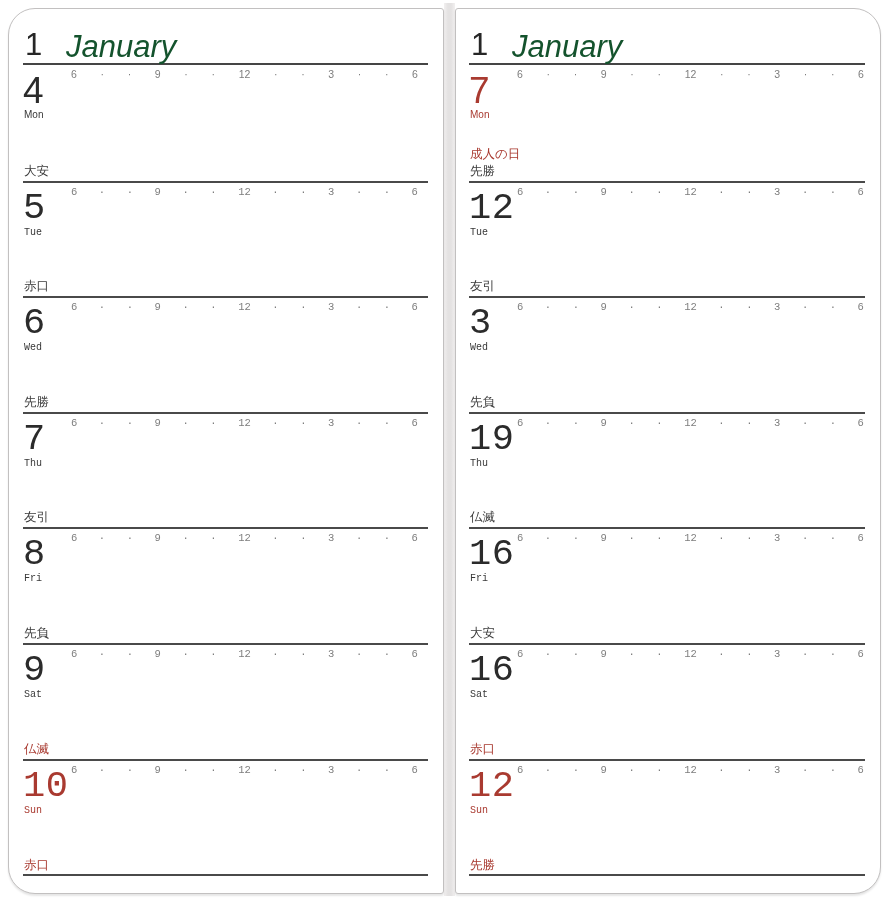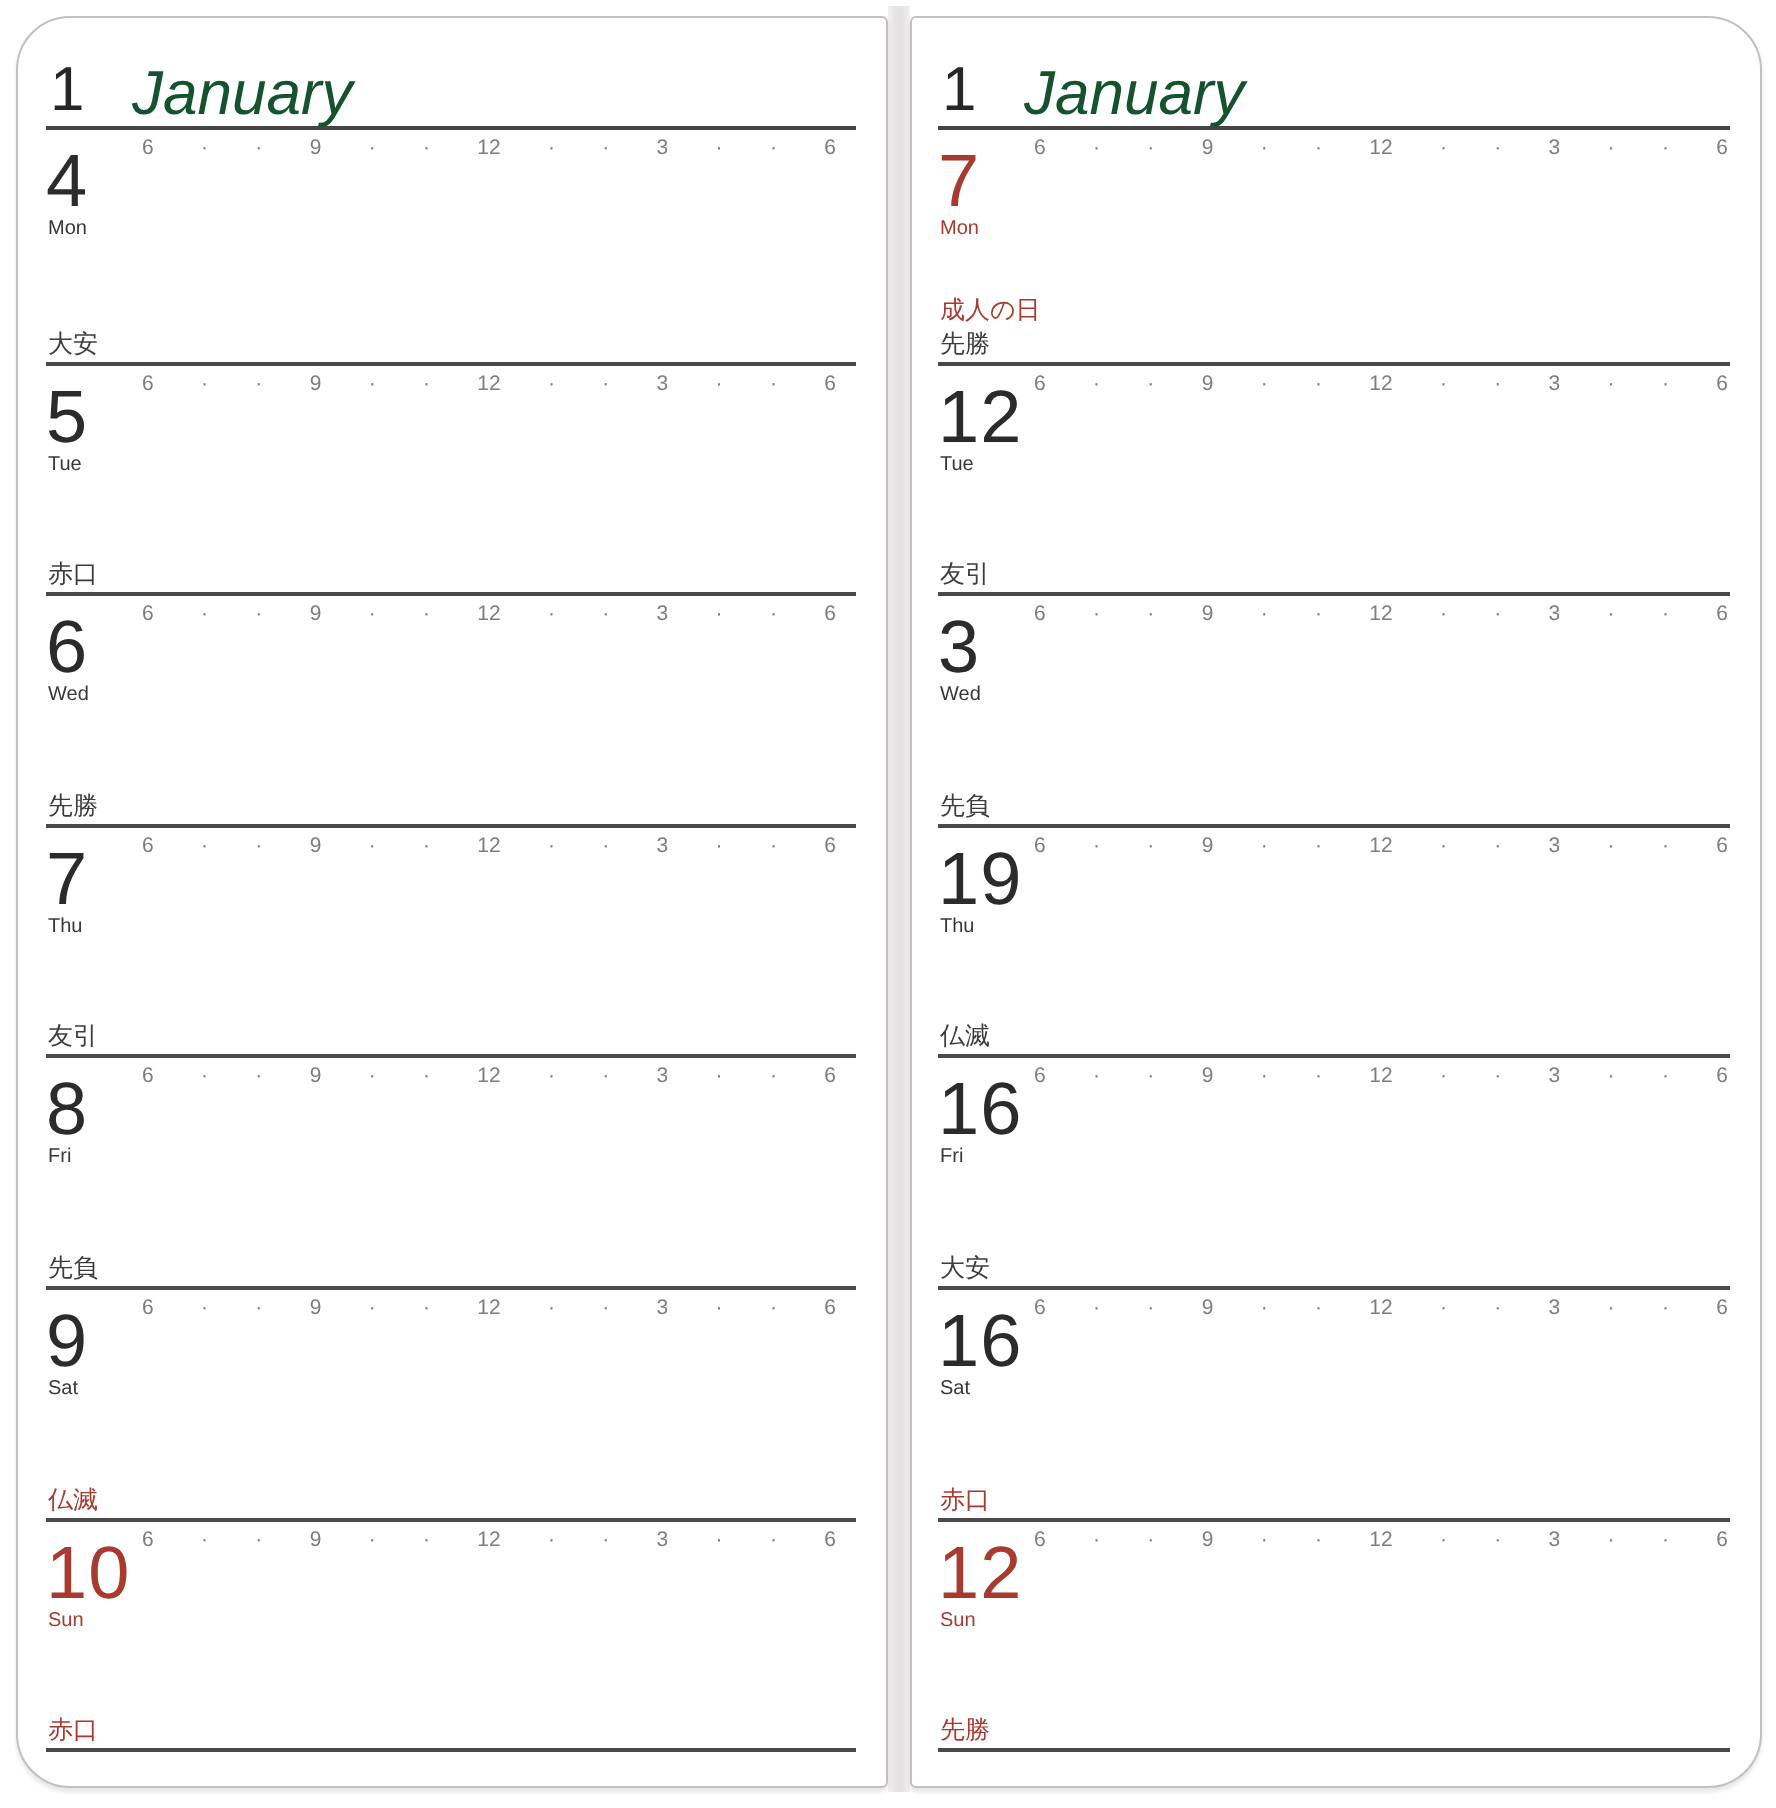--- a/index.html
+++ b/index.html
@@ -20,21 +20,21 @@
   }
   .page.left{left:8px;width:436px;border-radius:27px 3px 3px 27px;padding:0 15px 0 14px;}
   .page.right{left:455px;width:426px;border-radius:3px 27px 27px 3px;padding:0 15px 0 13px;}
 
   .header{position:relative;height:54px;border-bottom:2px solid #454545;}
   .month-num{position:absolute;left:2px;bottom:3px;font-size:31px;line-height:1;color:#262626;}
   .month-name{position:absolute;left:43px;bottom:1px;font-size:31px;line-height:1;color:#14532d;font-style:italic;}
 
   .rows{position:relative;}
   .day-row{position:relative;height:115.6px;box-sizing:border-box;}
-  .day-row + .day-row{border-top:2px solid #4a4a4a;}
+  .day-row + .day-row{border-top:2px solid #4a4a4a;font-family:Liberation Mono, monospace;}
   .footer-row{position:relative;height:21px;border-top:2px solid #4a4a4a;}
 
   .row-label{
     position:absolute;left:1px;bottom:100%;margin-bottom:3px;
     display:flex;flex-direction:column;gap:2px;
     font-size:12.5px;line-height:15px;color:#3d3d3d;white-space:nowrap;
   }
   .timeline{
     position:absolute;top:4px;left:48px;width:347px;
     display:flex;justify-content:space-between;

